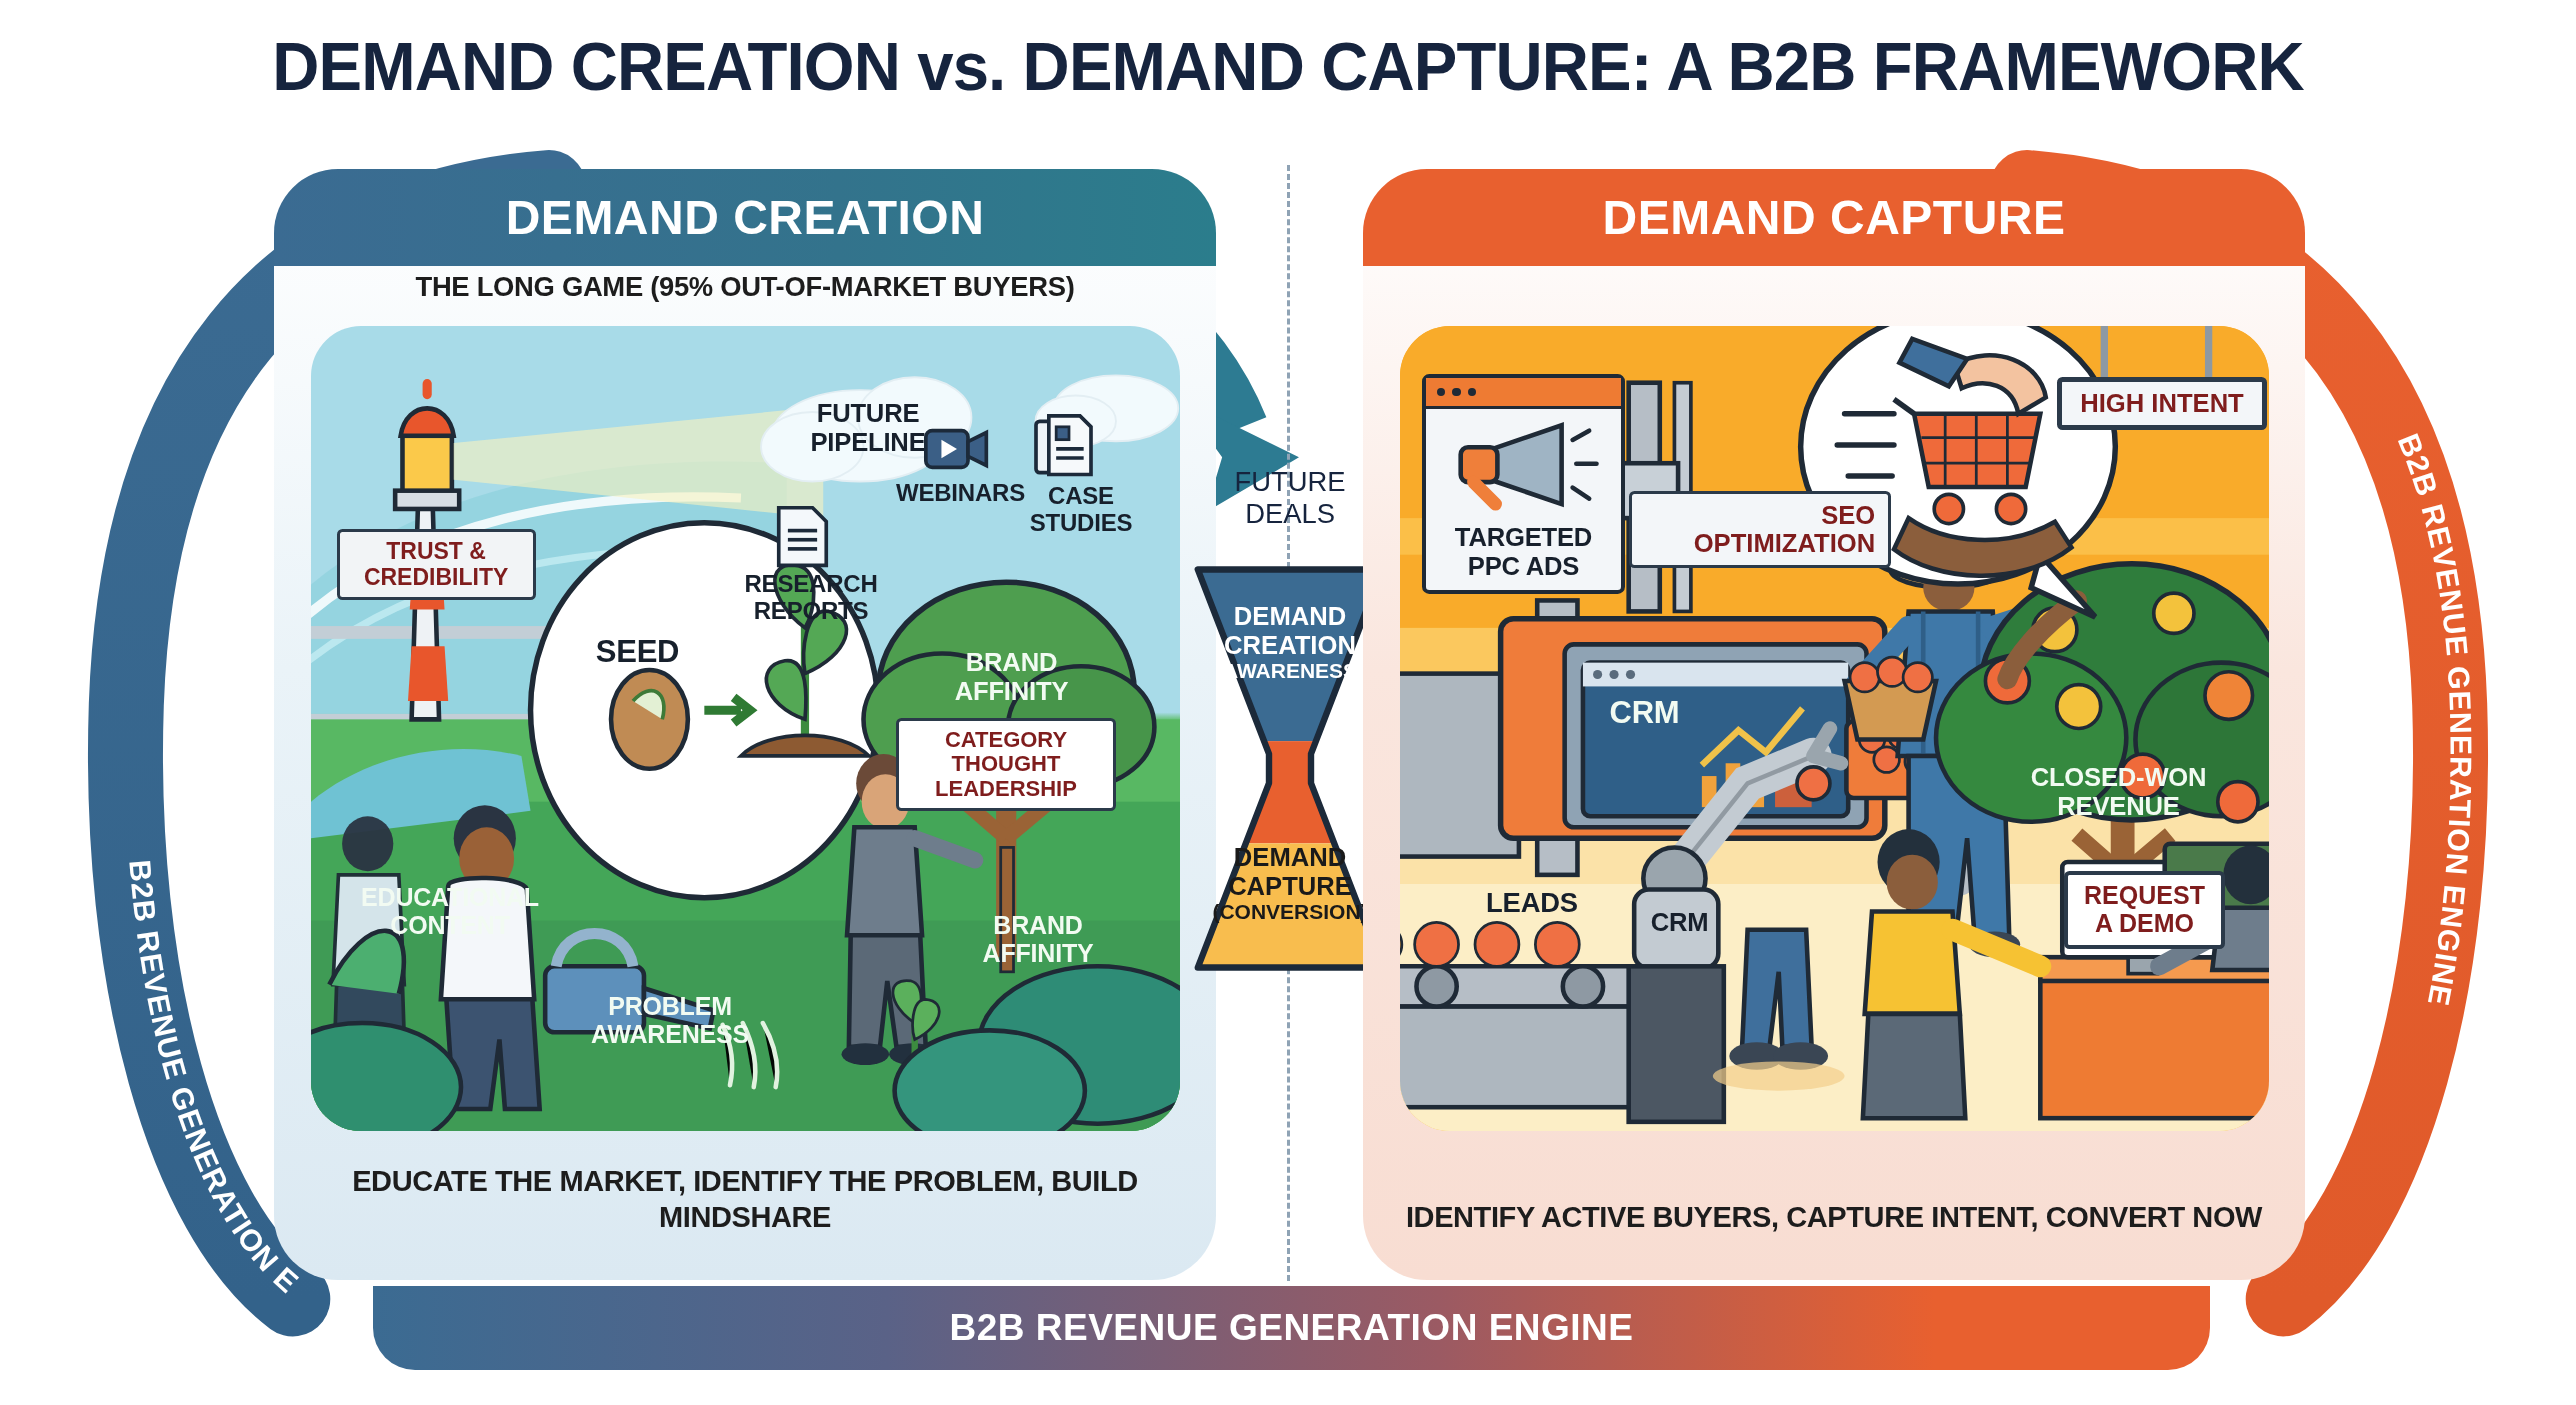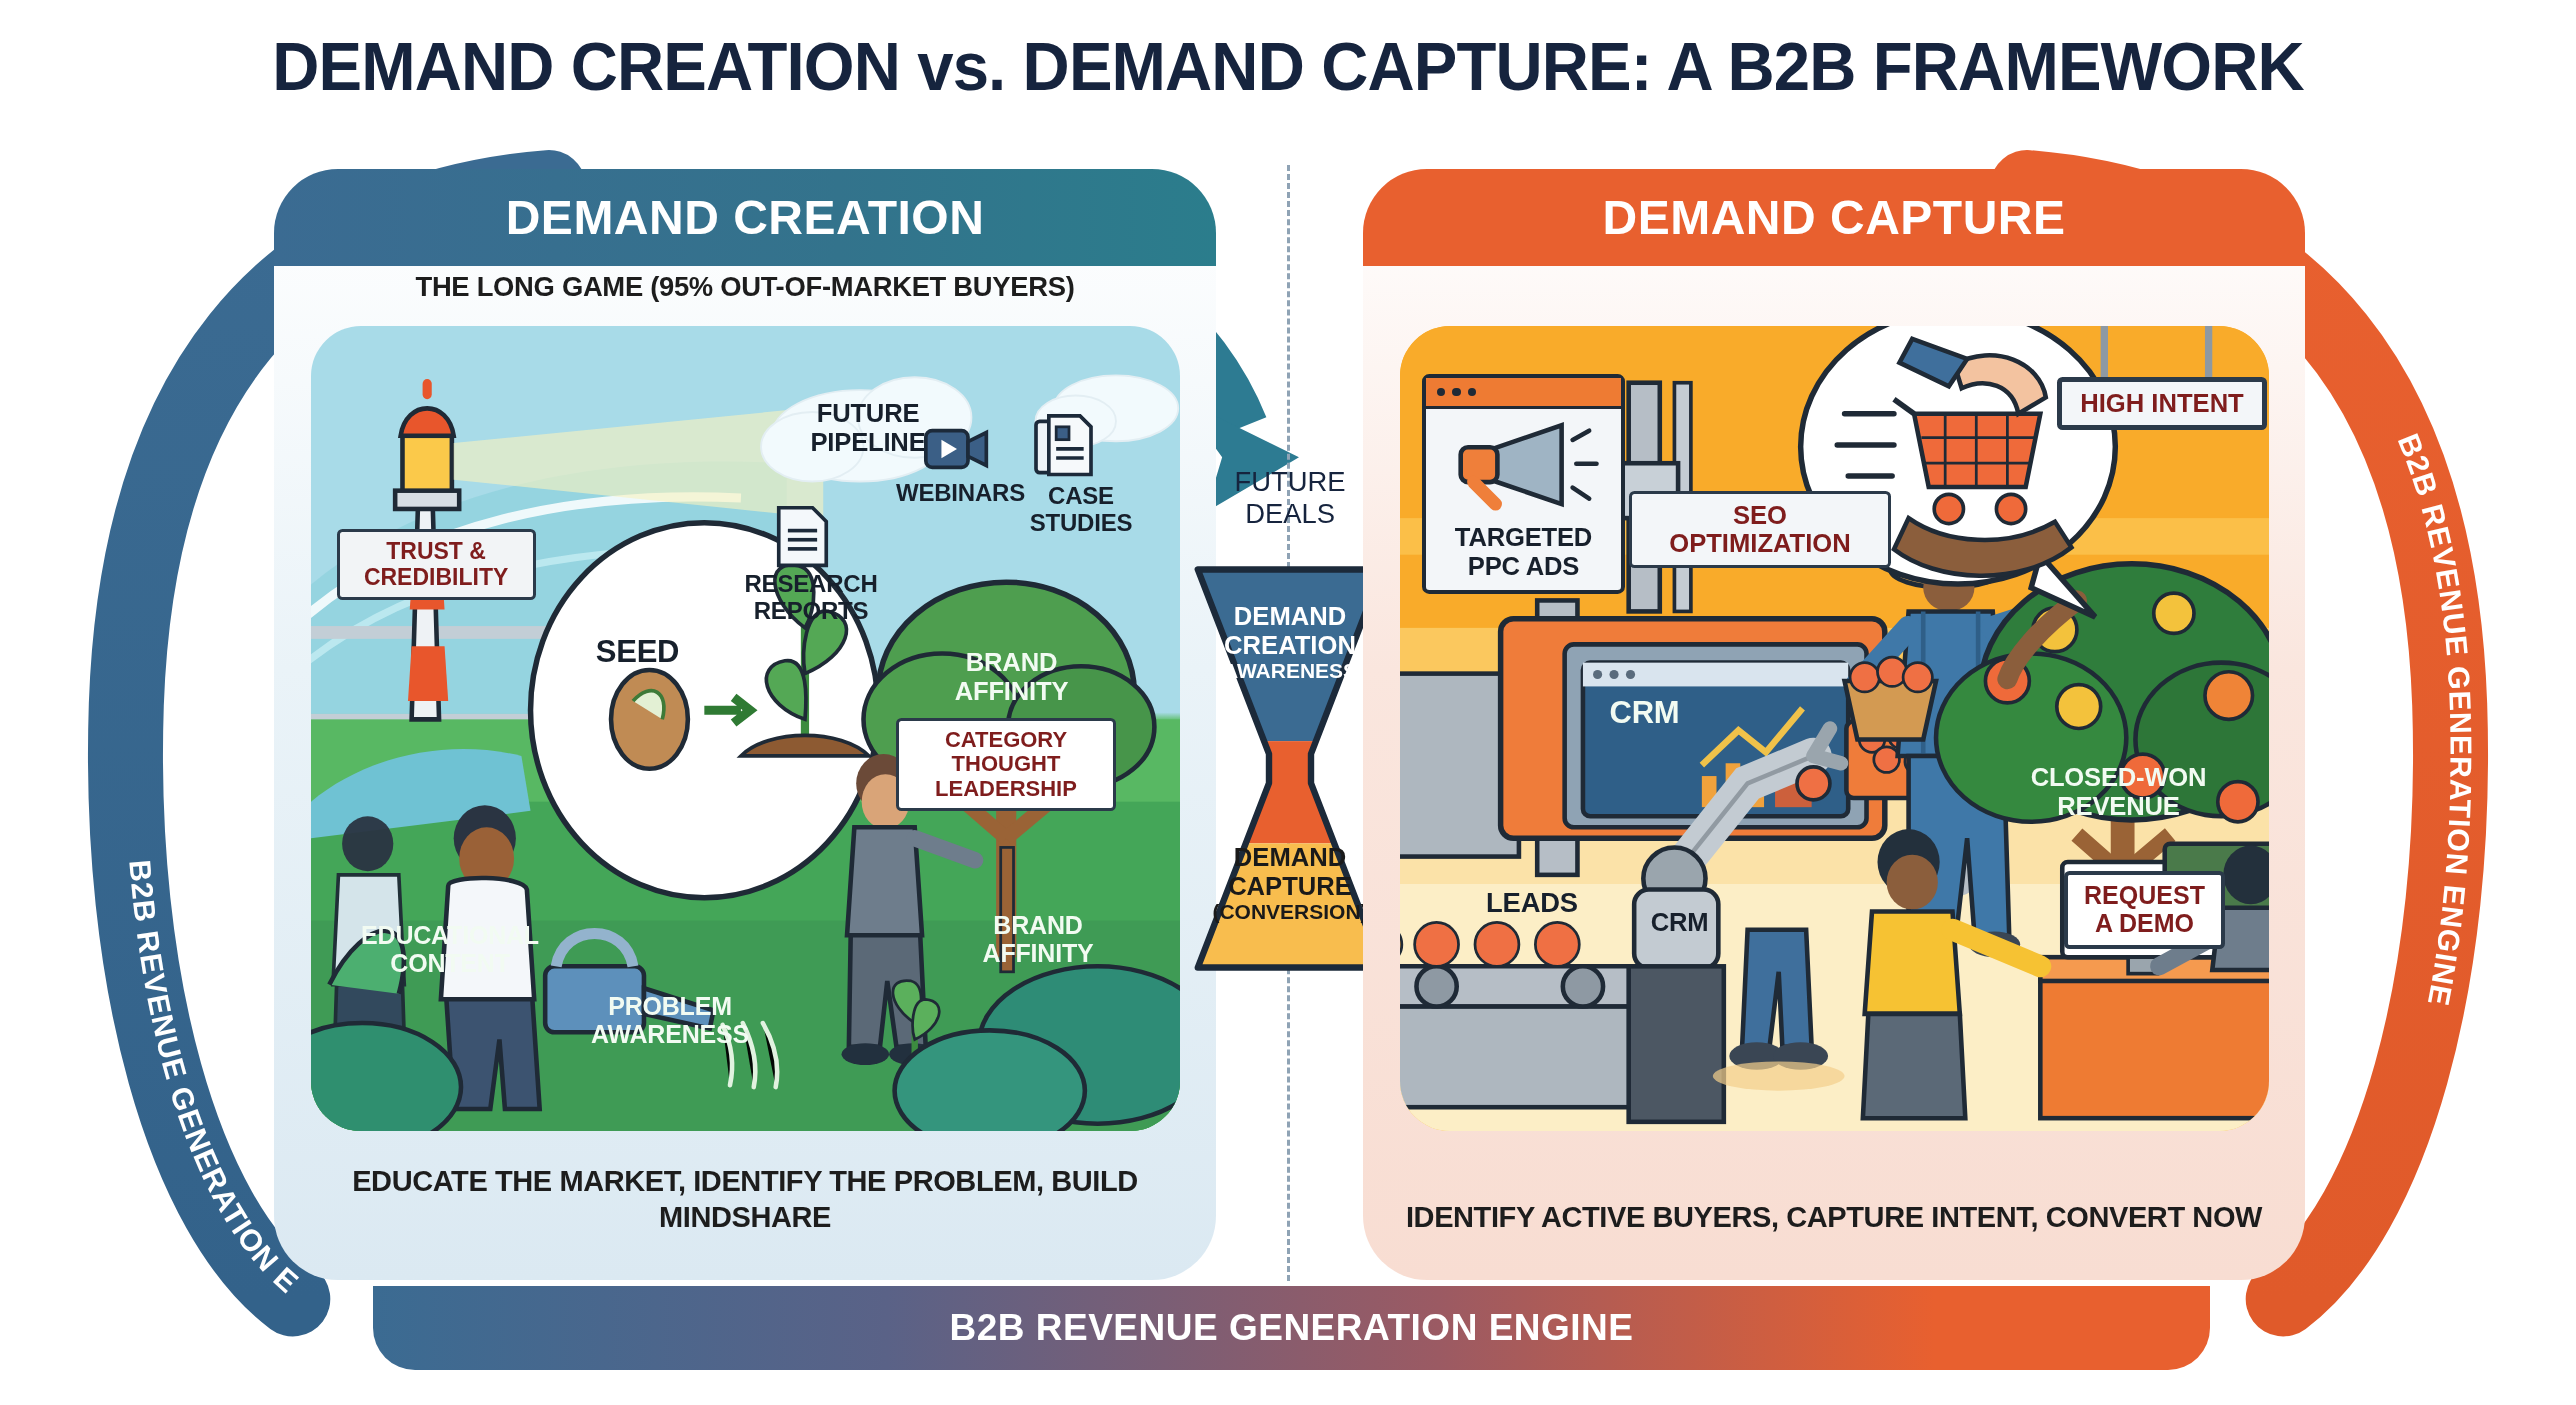--- a/index.html
+++ b/index.html
@@ -322,21 +322,21 @@
 
       <div class="lbl lbl-dark" style="left:267px; top:309px; width:119px; font-size:31px;">SEED</div>
 
       <div class="lbl lbl-light" style="left:618px; top:322px; width:165px; font-size:25.6px;">BRAND
 AFFINITY</div>
 
       <div class="tag" style="left:585px; top:392px; width:220px; font-size:22px; background:#ffffff;">CATEGORY
 THOUGHT
 LEADERSHIP</div>
 
-      <div class="lbl lbl-light" style="left:20px; top:595px; width:238px; font-size:25px;">EDUCATIONAL
+      <div class="lbl lbl-light" style="left:20px; top:557px; width:238px; font-size:25px;">EDUCATIONAL
 CONTENT</div>
 
       <div class="lbl lbl-light" style="left:249px; top:666px; width:220px; font-size:25px;">PROBLEM
 AWARENESS</div>
 
       <div class="lbl lbl-light" style="left:640px; top:585px; width:174px; font-size:25px;">BRAND
 AFFINITY</div>
     </div>
 
     <div class="caption">EDUCATE THE MARKET, IDENTIFY
@@ -561,21 +561,21 @@
               <path d="M 138 26 L 156 16"></path>
                 <path d="M 142 52 L 164 52"></path>
                 <path d="M 138 78 L 156 90"></path>
             </g>
           </svg>
         </div>
         <div class="lbl lbl-dark" style="left:0; top:145px; width:100%; font-size:25.6px;">TARGETED
 PPC ADS</div>
       </div>
 
-      <div class="tag" style="left:229px; top:165px; width:262px; font-size:25.6px; background:#f3f6f9;">SEO
+      <div class="tag" style="left:229px; top:165px; width:262px; font-size:25.6px; background:#f3f6f9;text-align:right;">SEO
 OPTIMIZATION</div>
 
       <div class="tag" style="left:657px; top:51px; width:210px; font-size:25.6px; background:#f3f6f9; border-width:5.5px;">HIGH INTENT</div>
 
       <div class="lbl lbl-light" style="left:194px; top:370px; width:101px; font-size:31px;">CRM</div>
 
       <div class="lbl lbl-dark" style="left:231px; top:582px; width:97px; font-size:25.6px;">CRM</div>
 
       <div class="lbl lbl-dark" style="left:59px; top:562px; width:146px; font-size:27.4px;">LEADS</div>
 

